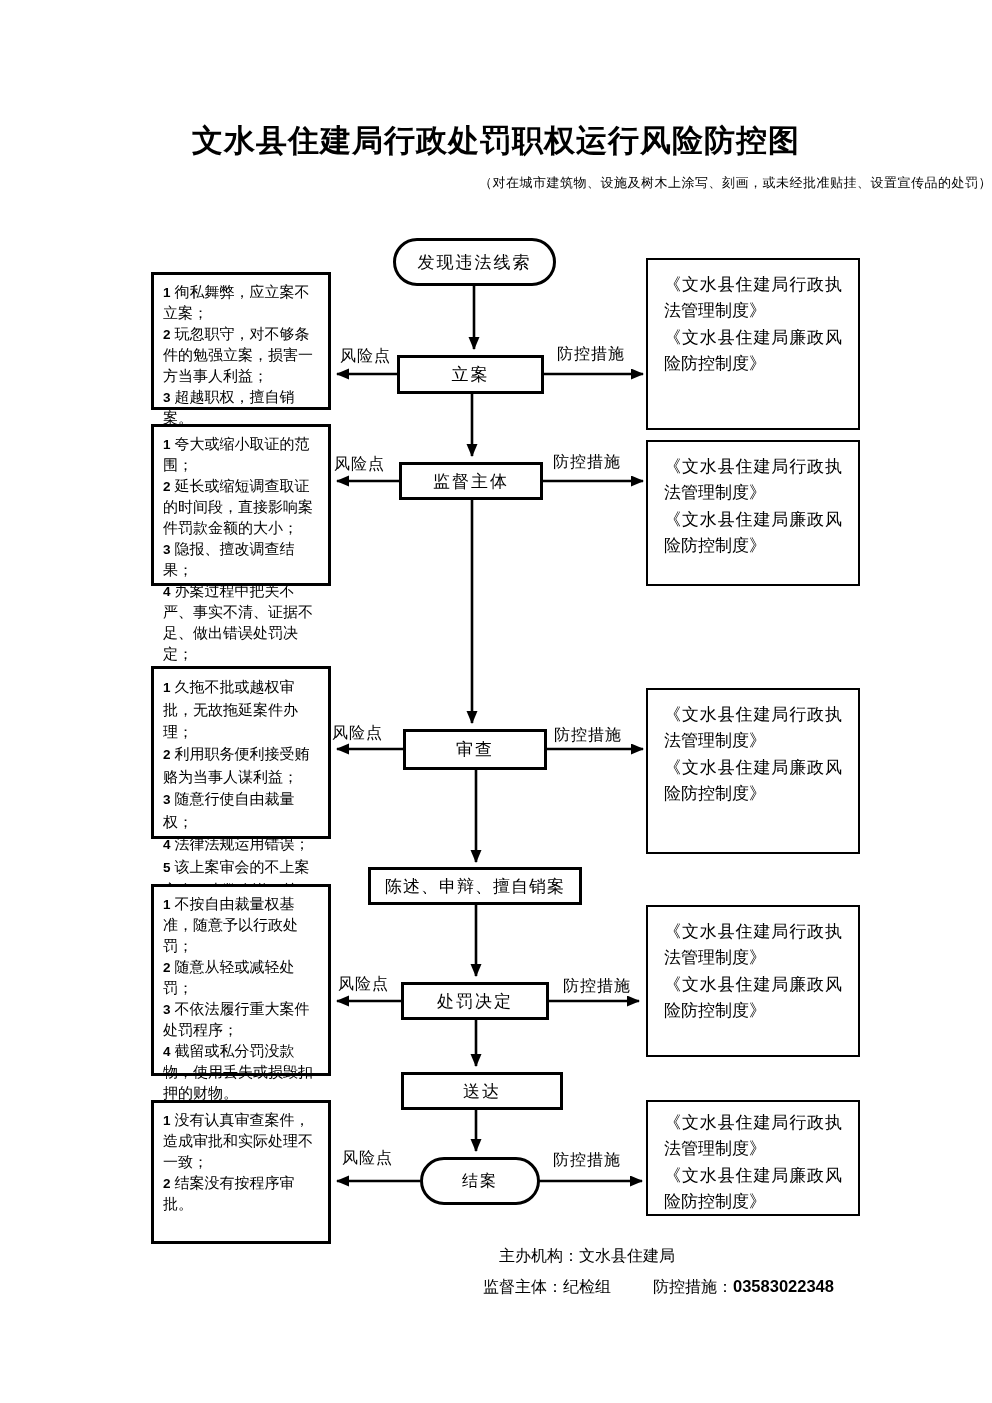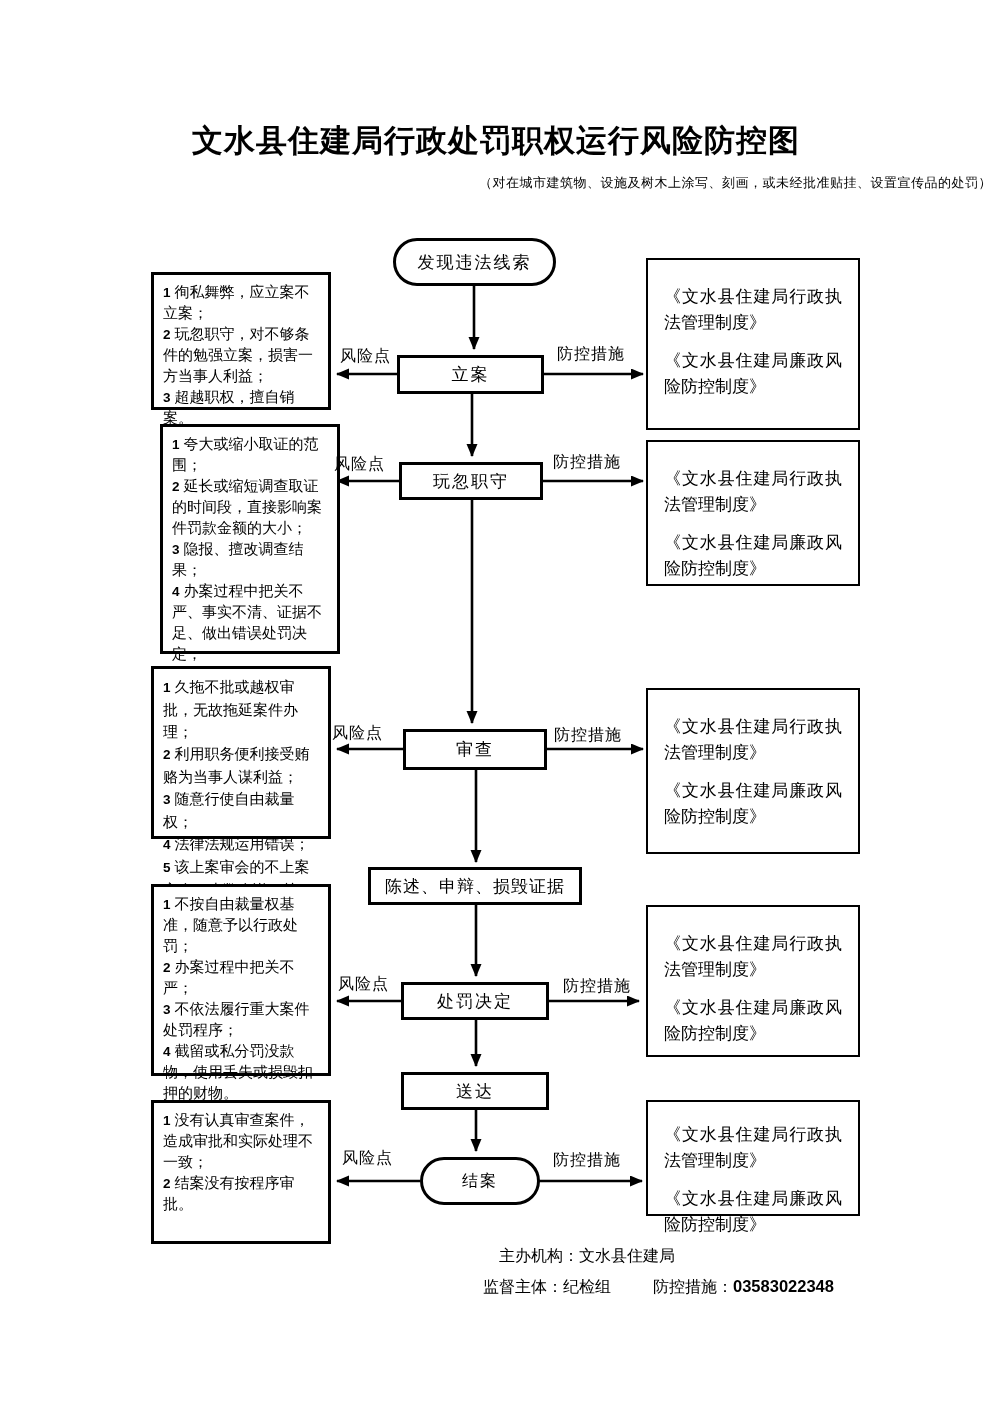--- a/index.html
+++ b/index.html
@@ -35,21 +35,21 @@
     padding:7px 8px 4px 9px; font-size:15px; line-height:21px;
   }
   .riskbox p { margin:0; }
   .riskbox b { font-family:"Liberation Sans", sans-serif; font-size:13.5px; margin-right:4px; }
 
   .measurebox {
     left:646px; width:214px; border:2px solid #000; background:#fff; z-index:2;
     padding:12px 16px 0 16px; font-size:17px; line-height:26px;
     text-align:justify;
   }
-  .measurebox p { margin:12px 0 1px 0; }
+  .measurebox p { margin:0 0 1px 0; }
 
   .flowlabel { font-size:16px; letter-spacing:1px; z-index:3; white-space:nowrap; }
 
   .footer { left:483px; top:1241px; font-size:16px; line-height:30px; }
   .footer .l1 { margin-left:16px; }
   .footer .gap { display:inline-block; width:42px; }
   .footer b { font-family:"Liberation Sans", sans-serif; font-size:16.5px; }
 </style>
 </head>
 <body>
@@ -82,65 +82,65 @@
 
     <line x1="543" y1="374" x2="643" y2="374" marker-end="url(#ah)"></line>
     <line x1="542" y1="481" x2="643" y2="481" marker-end="url(#ah)"></line>
     <line x1="546" y1="749" x2="643" y2="749" marker-end="url(#ah)"></line>
     <line x1="548" y1="1001" x2="639" y2="1001" marker-end="url(#ah)"></line>
     <line x1="538" y1="1181" x2="642" y2="1181" marker-end="url(#ah)"></line>
   </svg>
 
   <div class="abs node oval" style="left:393px; top:238px; width:163px; height:48px;">发现违法线索</div>
   <div class="abs node" style="left:397px; top:355px; width:147px; height:39px;">立案</div>
-  <div class="abs node" style="left:399px; top:462px; width:144px; height:38px;">玩忽职守</div>
+  <div class="abs node" style="left:399px; top:462px; width:144px; height:38px;">监督主体</div>
   <div class="abs node" style="left:403px; top:729px; width:144px; height:41px;">审查</div>
-  <div class="abs node" style="left:368px; top:867px; width:214px; height:38px; letter-spacing:1px;">陈述、申辩、损毁证据</div>
+  <div class="abs node" style="left:368px; top:867px; width:214px; height:38px; letter-spacing:1px;">陈述、申辩、擅自销案</div>
   <div class="abs node" style="left:401px; top:982px; width:148px; height:38px;">处罚决定</div>
-  <div class="abs node" style="left:401px; top:1072px; width:148px; height:38px;">送达</div>
+  <div class="abs node" style="left:401px; top:1072px; width:162px; height:38px;">送达</div>
   <div class="abs node oval" style="left:420px; top:1157px; width:120px; height:48px; border-radius:24px; font-size:16px;">结案</div>
 
   <div class="abs flowlabel" style="left:340px; top:346px;">风险点</div>
   <div class="abs flowlabel" style="left:334px; top:454px;">风险点</div>
   <div class="abs flowlabel" style="left:332px; top:723px;">风险点</div>
   <div class="abs flowlabel" style="left:338px; top:974px;">风险点</div>
   <div class="abs flowlabel" style="left:342px; top:1148px;">风险点</div>
 
   <div class="abs flowlabel" style="left:557px; top:344px;">防控措施</div>
   <div class="abs flowlabel" style="left:553px; top:452px;">防控措施</div>
   <div class="abs flowlabel" style="left:554px; top:725px;">防控措施</div>
   <div class="abs flowlabel" style="left:563px; top:976px;">防控措施</div>
   <div class="abs flowlabel" style="left:553px; top:1150px;">防控措施</div>
 
   <div class="abs riskbox" style="top:272px; height:138px;">
     <p><b>1</b><span>徇私舞弊，应立案不立案；</span></p>
     <p><b>2</b><span>玩忽职守，对不够条件的勉强立案，损害一方当事人利益；</span></p>
     <p><b>3</b><span>超越职权，擅自销案。</span></p>
   </div>
 
-  <div class="abs riskbox" style="top:424px; height:230px;margin-left:9px;">
+  <div class="abs riskbox" style="top:424px; height:162px;">
     <p><b>1</b><span>夸大或缩小取证的范围；</span></p>
     <p><b>2</b><span>延长或缩短调查取证的时间段，直接影响案件罚款金额的大小；</span></p>
     <p><b>3</b><span>隐报、擅改调查结果；</span></p>
     <p><b>4</b><span>办案过程中把关不严、事实不清、证据不足、做出错误处罚决定；</span></p>
     <p><b>5</b><span>丢失、损毁证据；</span></p>
     <p><b>6</b><span>以罚代管。</span></p>
   </div>
 
   <div class="abs riskbox" style="top:666px; height:173px; line-height:22px;">
     <p><b>1</b><span>久拖不批或越权审批，无故拖延案件办理；</span></p>
     <p><b>2</b><span>利用职务便利接受贿赂为当事人谋利益；</span></p>
     <p><b>3</b><span>随意行使自由裁量权；</span></p>
     <p><b>4</b><span>法律法规运用错误；</span></p>
     <p><b>5</b><span>该上案审会的不上案审会，少数人说了算。</span></p>
   </div>
 
   <div class="abs riskbox" style="top:884px; height:192px;">
     <p><b>1</b><span>不按自由裁量权基准，随意予以行政处罚；</span></p>
-    <p><b>2</b><span>办案过程中把关不严；</span></p>
+    <p><b>2</b><span>随意从轻或减轻处罚；</span></p>
     <p><b>3</b><span>不依法履行重大案件处罚程序；</span></p>
     <p><b>4</b><span>截留或私分罚没款物，使用丢失或损毁扣押的财物。</span></p>
   </div>
 
   <div class="abs riskbox" style="top:1100px; height:144px;">
     <p><b>1</b><span>没有认真审查案件，造成审批和实际处理不一致；</span></p>
     <p><b>2</b><span>结案没有按程序审批。</span></p>
   </div>
 
   <div class="abs measurebox" style="top:258px; height:172px;">

